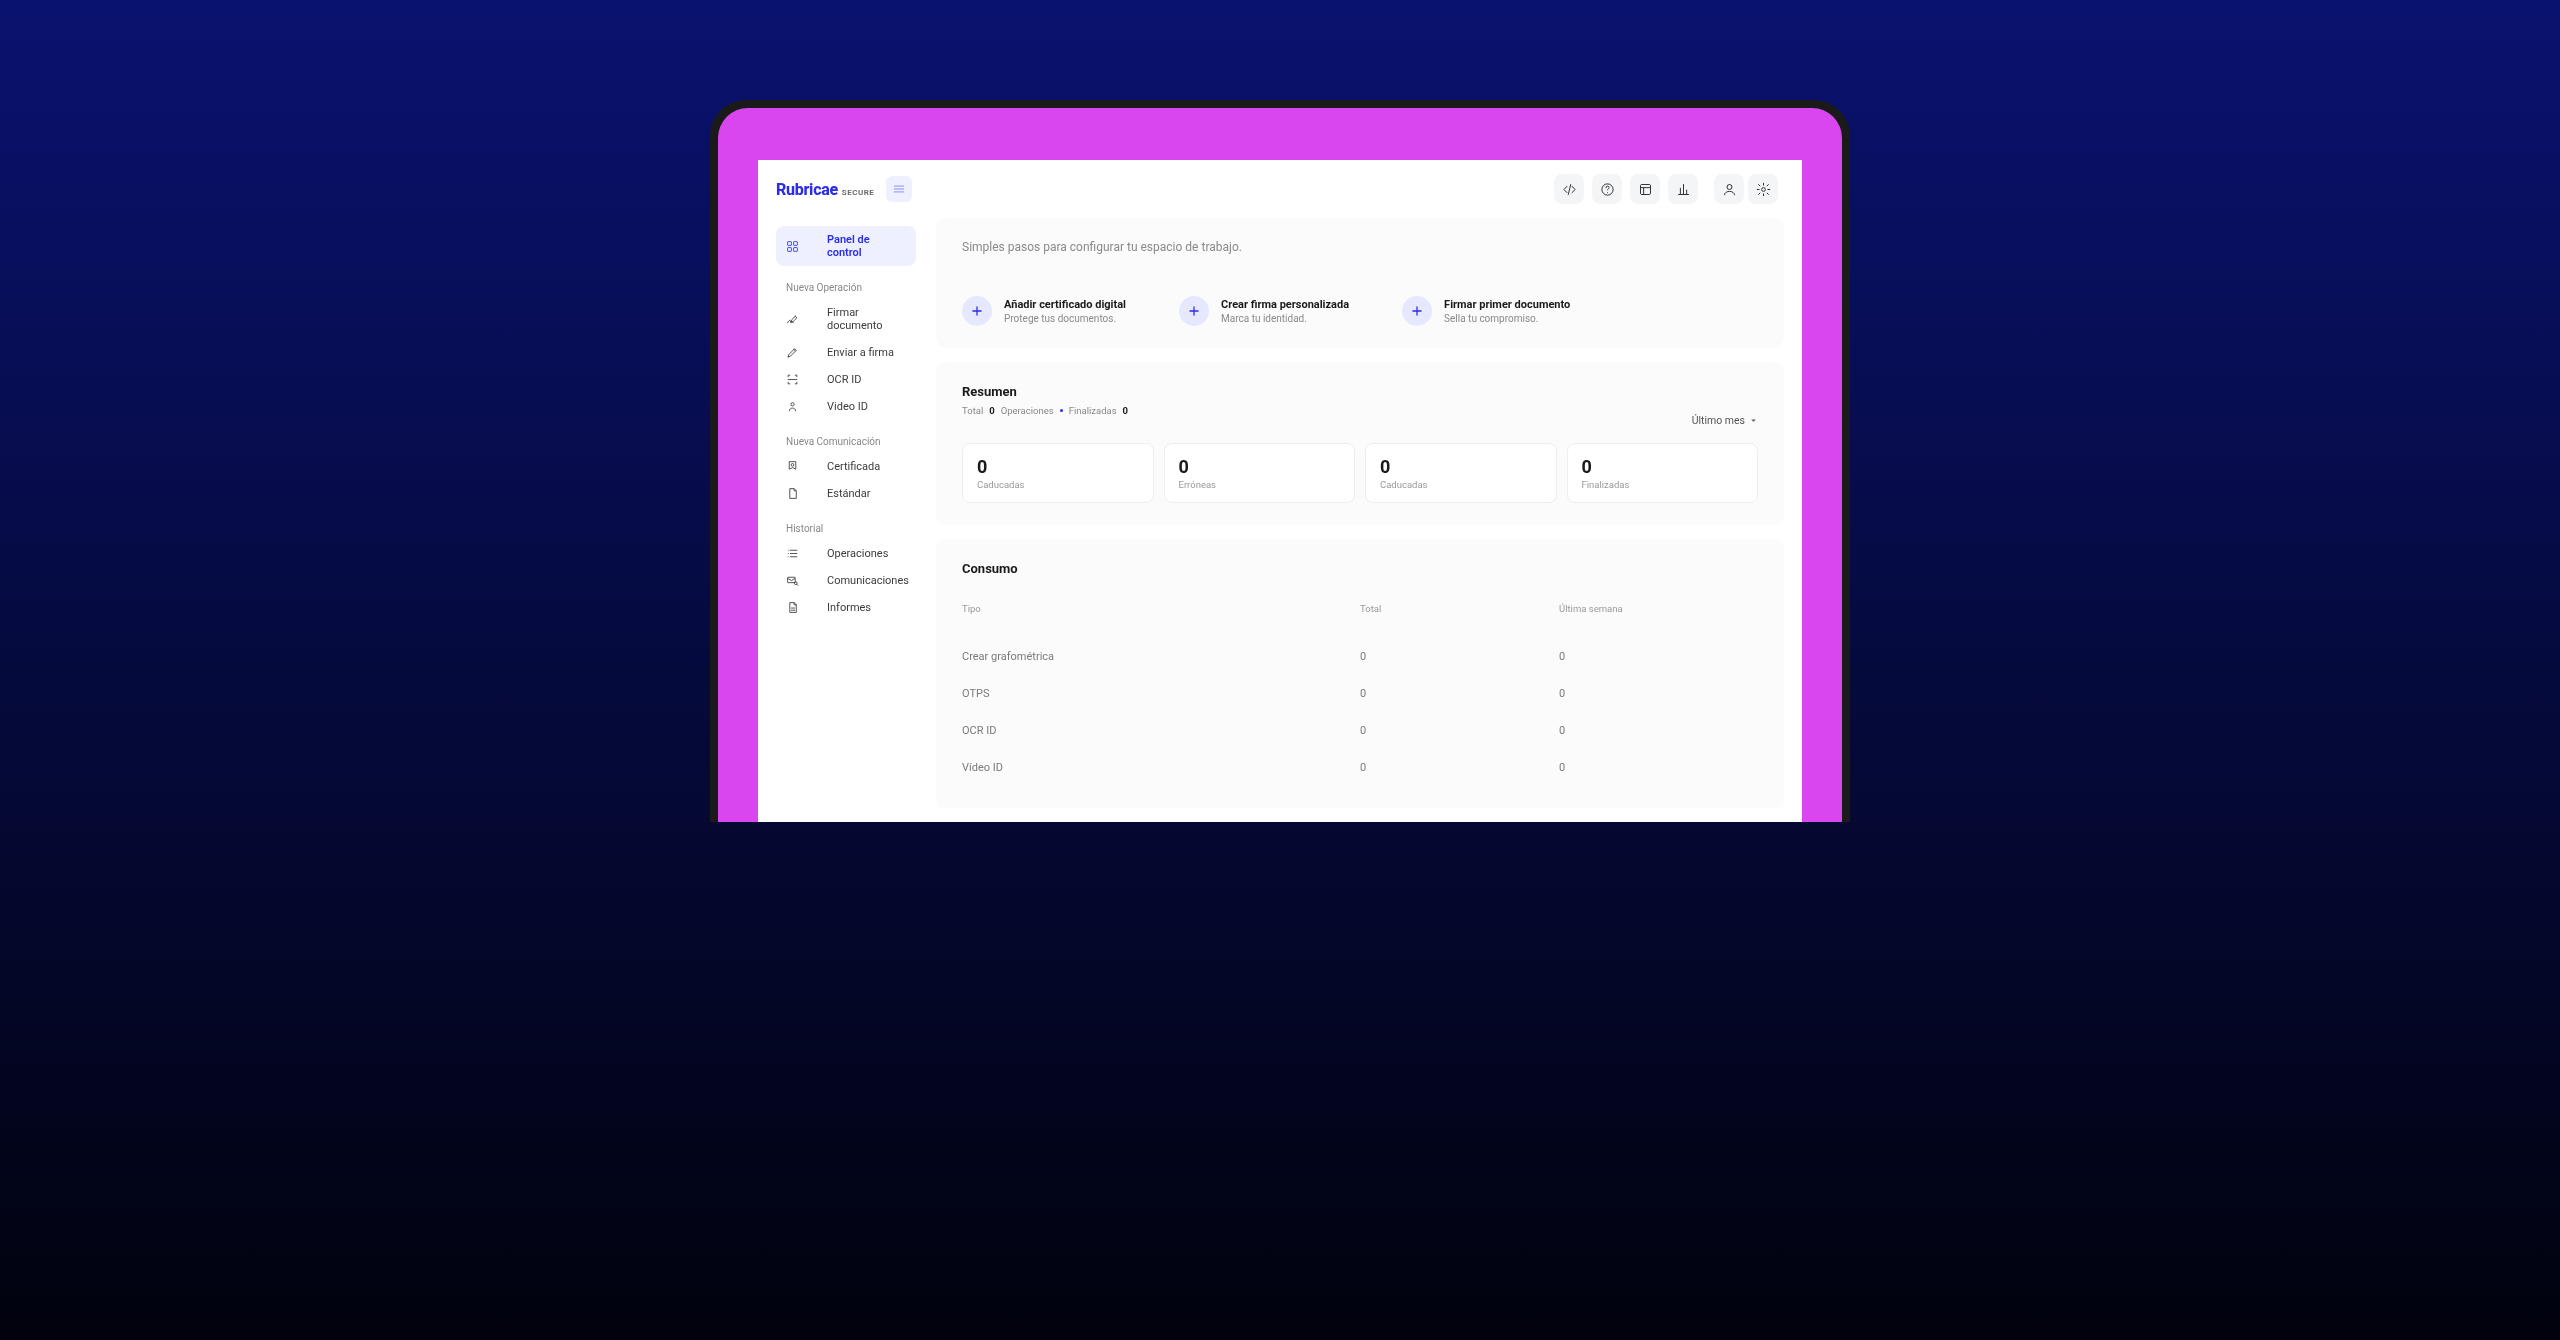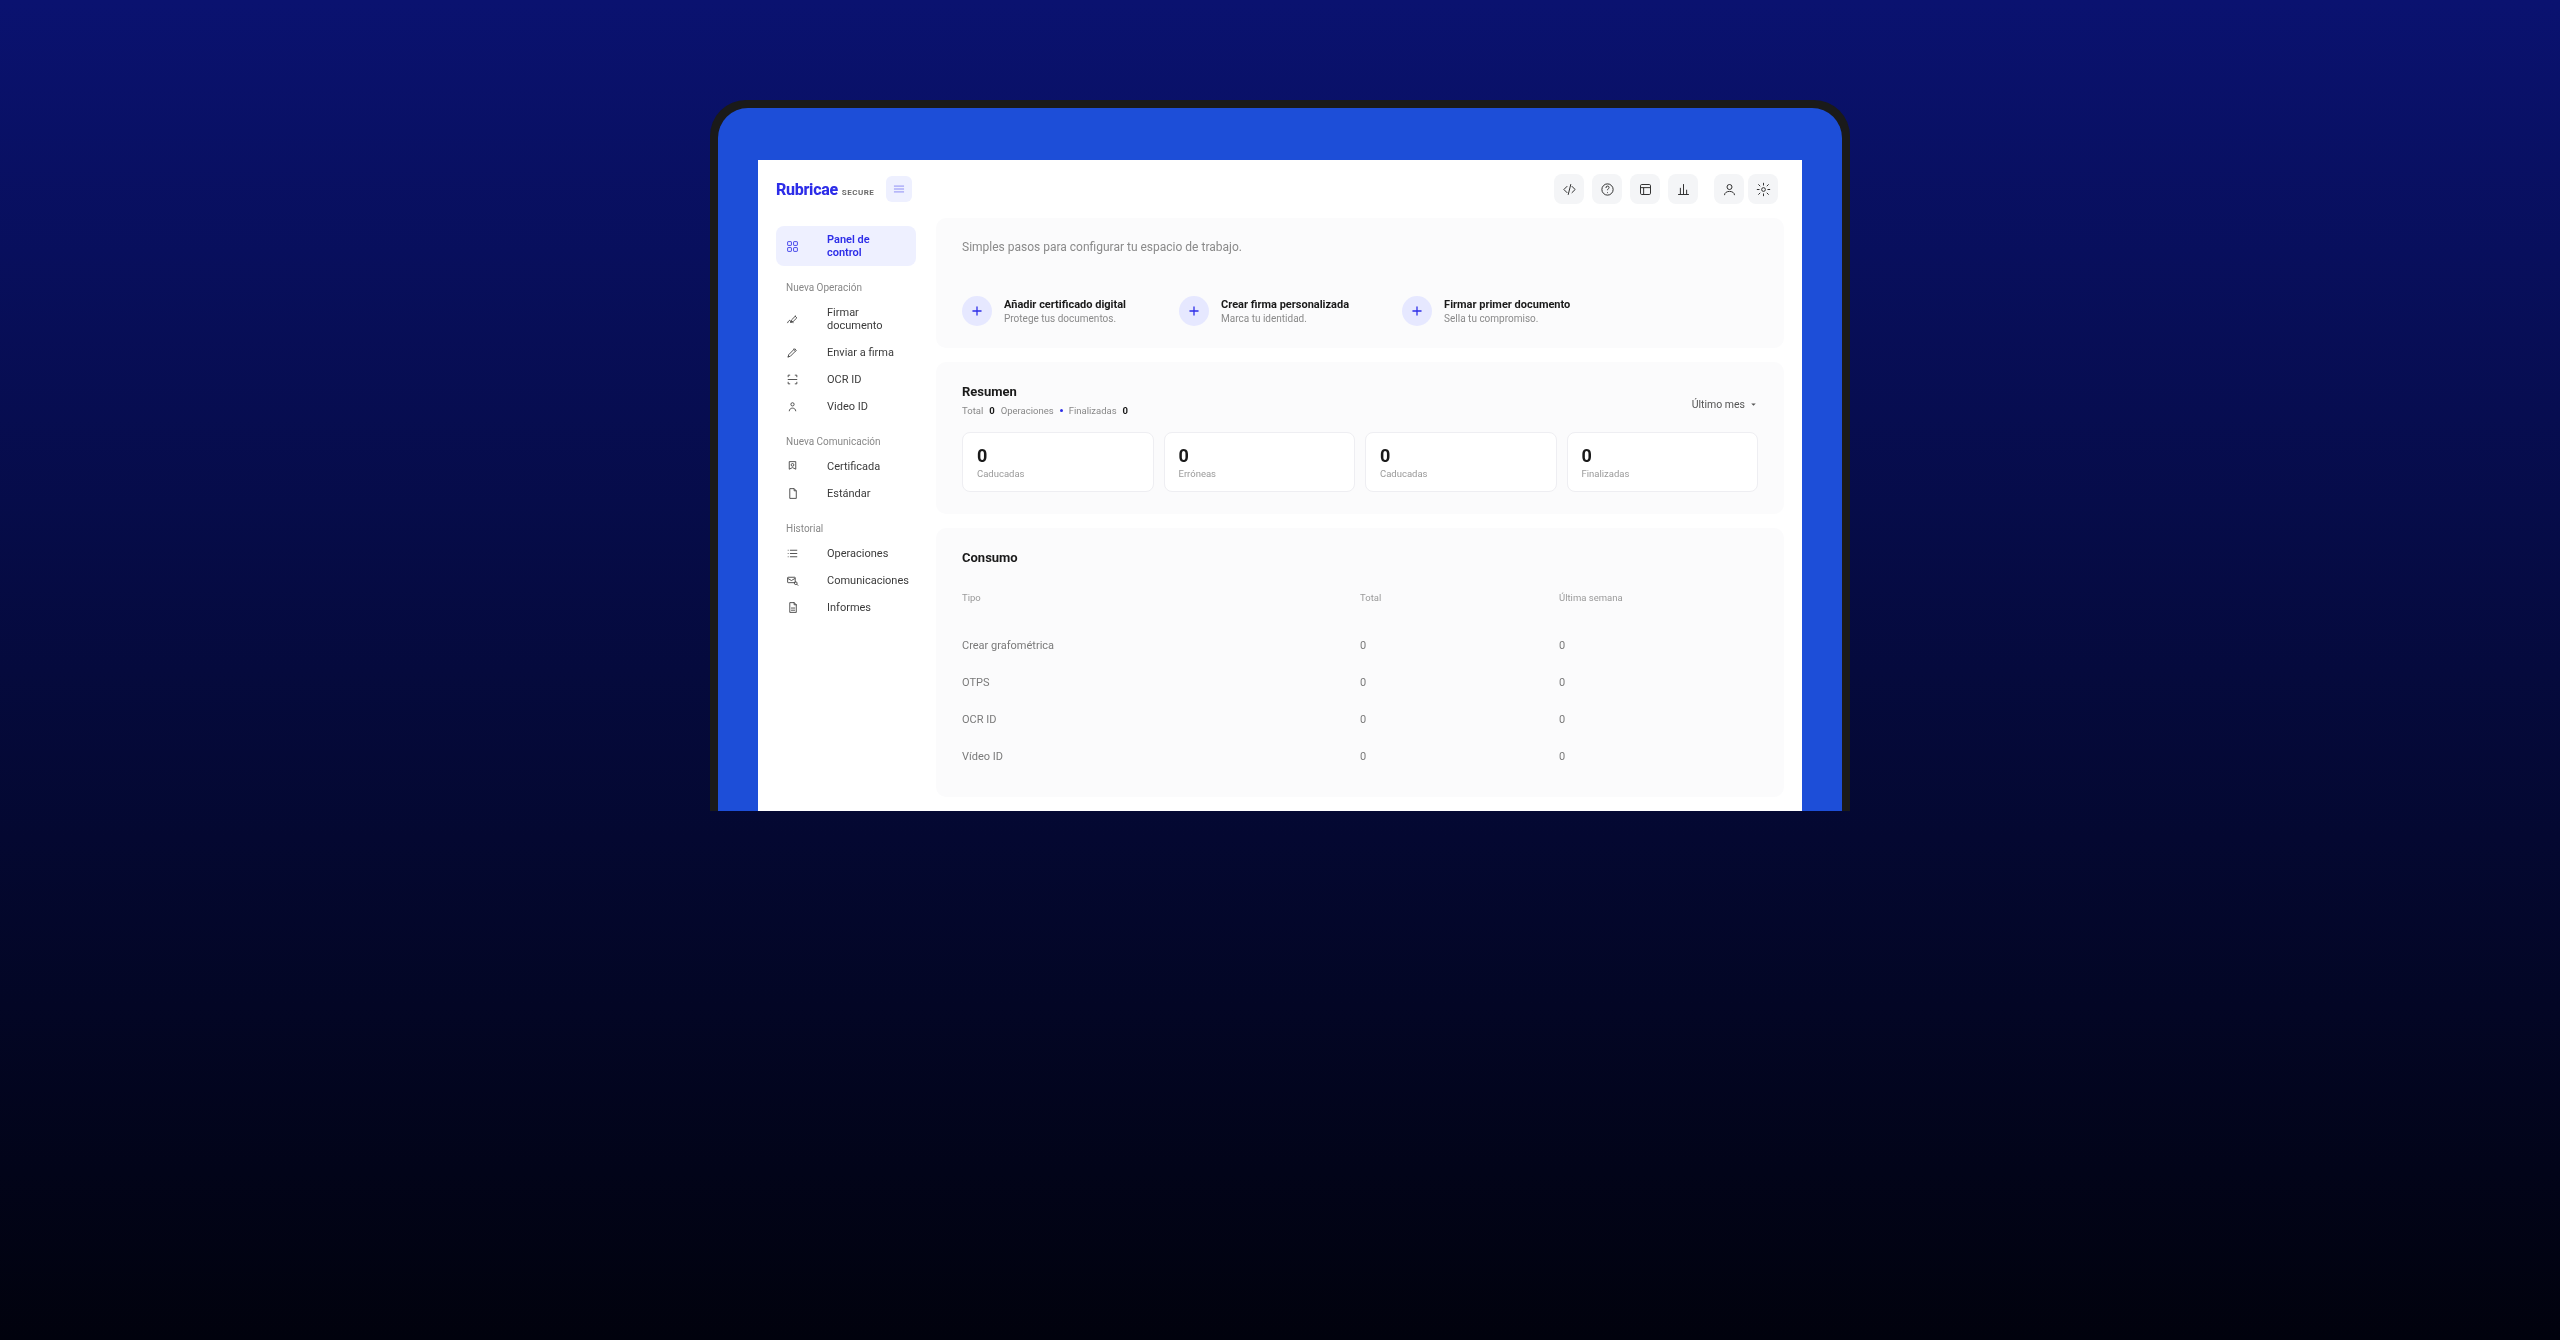--- a/index.html
+++ b/index.html
@@ -14,21 +14,21 @@
   overflow: hidden;
 }
 .tablet-frame {
   width: 1140px;
   background: #1a1a1a;
   border-radius: 36px 36px 0 0;
   padding: 8px 8px 0 8px;
   position: relative;
 }
 .tablet-inner {
-  background: #1d4ed8;
+  background: #d946ef;
   border-radius: 30px 30px 0 0;
   padding: 52px 40px 0 40px;
   overflow: hidden;
 }
 .screen {
   background: #ffffff;
   border-radius: 0;
   min-height: 640px;
   display: flex;
   flex-direction: column;
@@ -128,21 +128,21 @@
 }
 .plus-circle svg { width: 14px; height: 14px; stroke: #2d2de8; stroke-width: 2.2; }
 .action-text .at-title { font-size: 11px; font-weight: 700; color: #1a1a1a; margin-bottom: 2px; }
 .action-text .at-sub { font-size: 10px; color: #8a8a8a; }
 
 .summary-header { display: flex; justify-content: space-between; align-items: flex-start; margin-bottom: 16px; }
 .summary-header h3 { font-size: 13px; font-weight: 700; color: #1a1a1a; margin-bottom: 6px; }
 .summary-meta { font-size: 9.5px; color: #888; display: flex; align-items: center; gap: 6px; }
 .summary-meta .dot { width: 3px; height: 3px; border-radius: 50%; background: #2d2de8; display: inline-block; }
 .summary-meta strong { color: #1a1a1a; font-weight: 700; }
-.period-select { font-size: 10.5px; color: #555; display: flex; align-items: center; gap: 4px; cursor: pointer; margin-top: 14px; justify-content: center; }
+.period-select { font-size: 10.5px; color: #555; display: flex; align-items: center; gap: 4px; cursor: pointer; margin-top: 30px; justify-content: center; }
 .period-select svg { width: 9px; height: 9px; fill: #555; }
 
 .stats-grid { display: grid; grid-template-columns: repeat(4, 1fr); gap: 10px; }
 .stat-box {
   background: #fff;
   border: 1px solid #eeeef2;
   border-radius: 8px;
   padding: 12px 14px;
 }
 .stat-box .val { font-size: 18px; font-weight: 700; color: #1a1a1a; }

